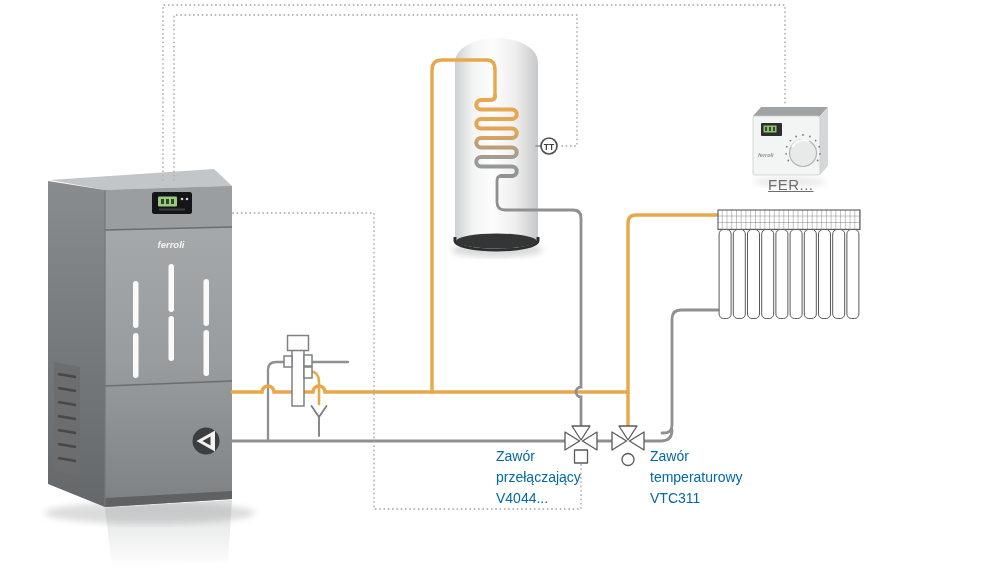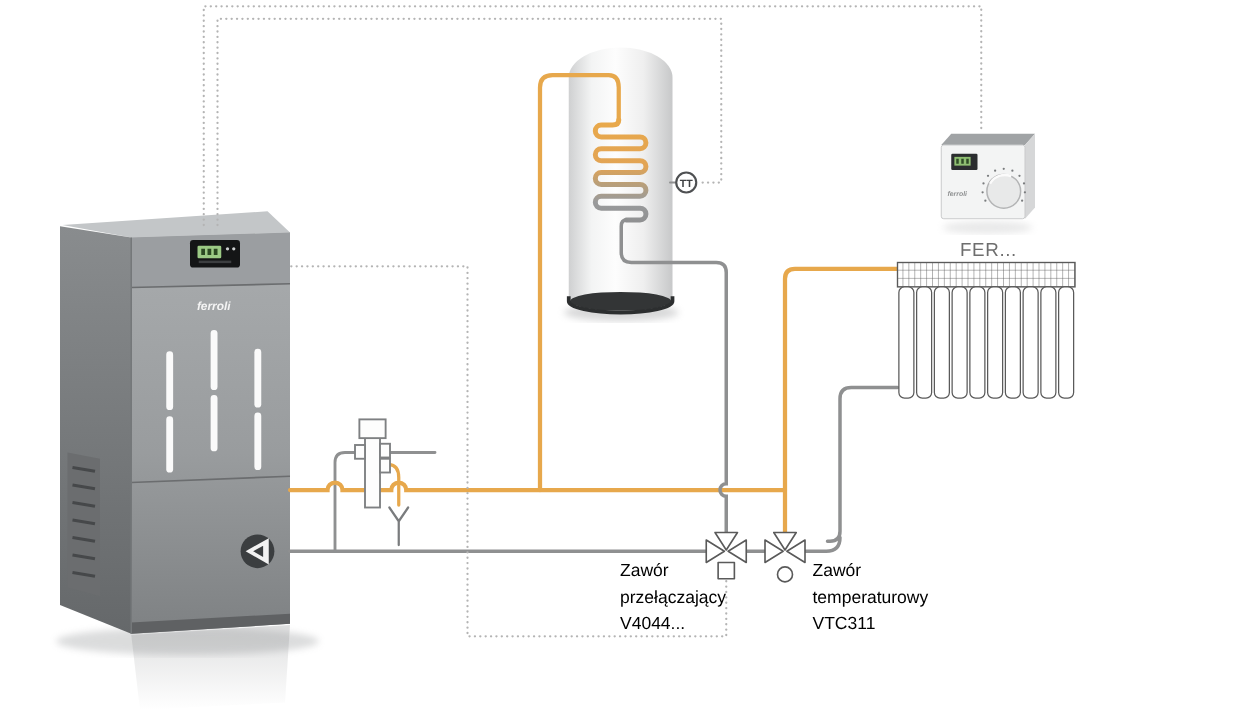--- a/index.html
+++ b/index.html
@@ -1,19 +1,19 @@
 <!DOCTYPE html>
 <html><head>
 <meta charset="utf-8">
 <style>
   html,body{margin:0;padding:0;background:#ffffff;}
   #stage{position:relative;width:1000px;height:577px;background:#ffffff;overflow:hidden;
          font-family:"Liberation Sans", sans-serif;}
   #diagram-svg{position:absolute;left:0;top:0;}
-  .diagram-label{position:absolute;color:#000000;font-size:14px;line-height:21px;
+  .diagram-label{position:absolute;color:#0369a1;font-size:14px;line-height:21px;
                  font-family:"Liberation Sans", sans-serif;}
   .diagram-label div{white-space:nowrap;}
   #label-fer{font-size:15px;color:#6e6e6e;letter-spacing:0.5px;}
 </style>
 </head>
 <body>
 
 <div id="stage">
   <svg id="diagram-svg" width="1000" height="577" viewBox="0 0 1000 577">
     <defs>
@@ -243,14 +243,14 @@
     <div>przełączający</div>
     <div>V4044...</div>
   </div>
 
   <div class="diagram-label" id="label-vtc311" style="left:650px;top:446px;">
     <div>Zawór</div>
     <div>temperaturowy</div>
     <div>VTC311</div>
   </div>
 
-  <div class="diagram-label" id="label-fer" style="left:768px;top:190px;">FER...</div>
+  <div class="diagram-label" id="label-fer" style="left:768px;top:174px;text-decoration:underline;">FER...</div>
 </div>
 
 </body></html>

